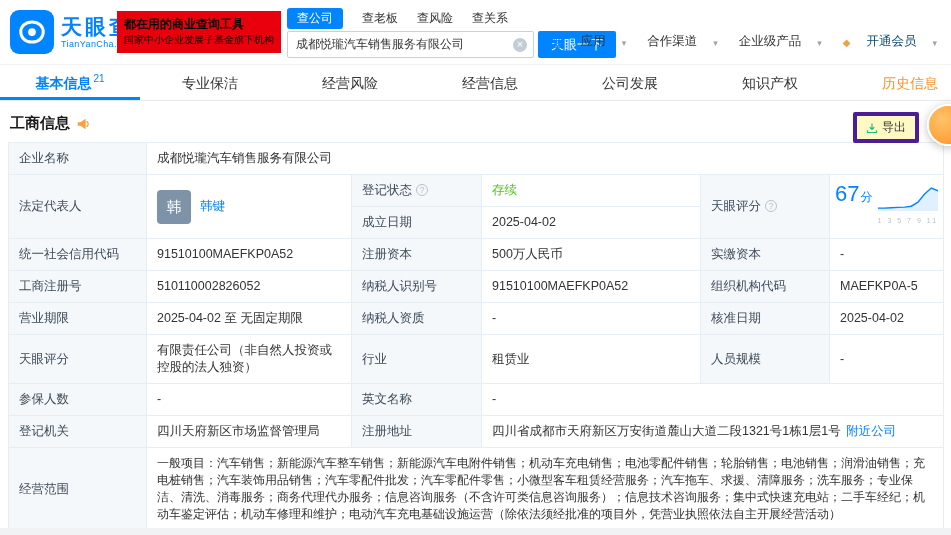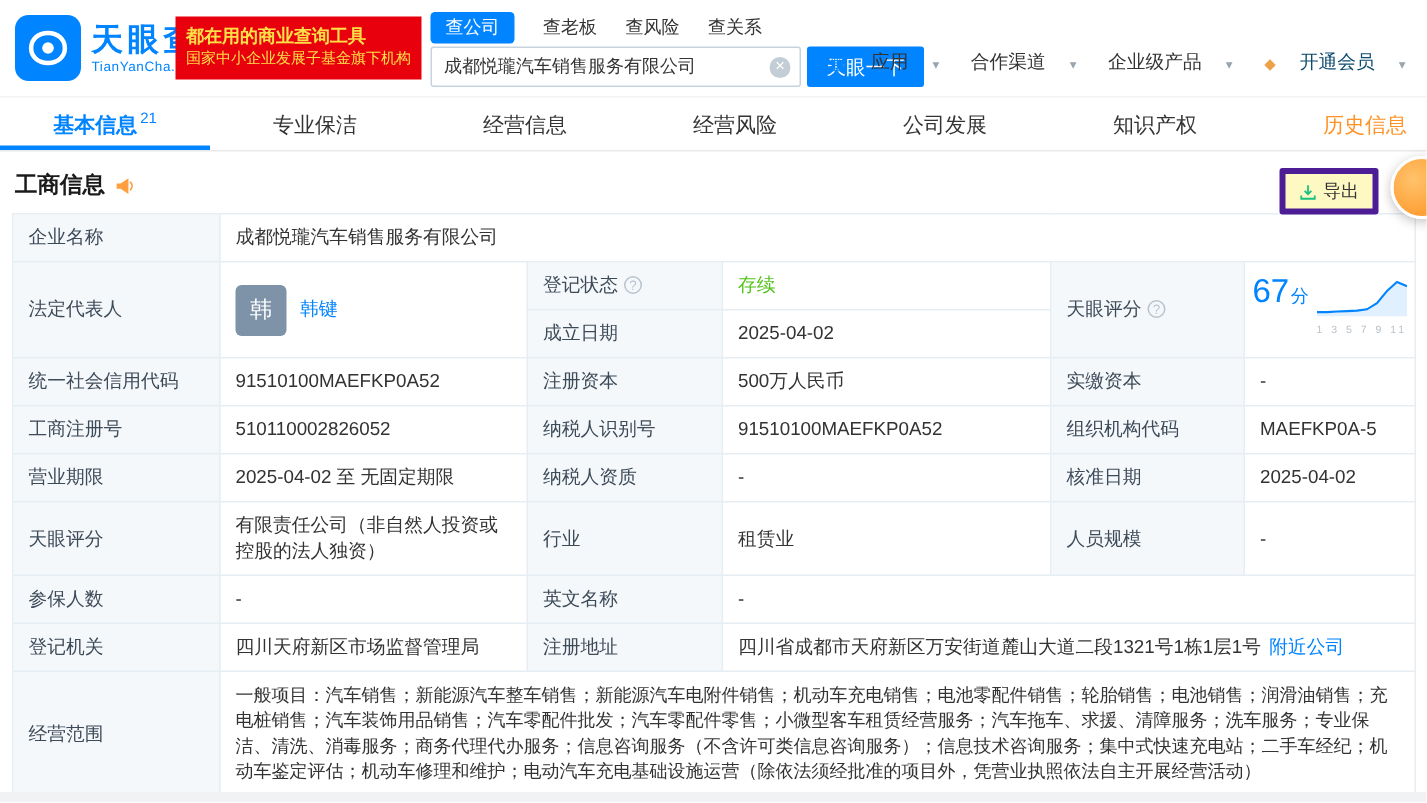--- a/index.html
+++ b/index.html
@@ -5,21 +5,21 @@
   *{margin:0;padding:0;box-sizing:border-box;}
   html,body{width:951px;height:535px;}
   body{font-family:"Liberation Sans","DejaVu Sans",sans-serif;background:#fff;position:relative;overflow:hidden;color:#333;}
 
   
   .header{position:relative;height:64px;background:#fff;}
   .logo{position:absolute;left:10px;top:10px;display:flex;align-items:center;gap:7px;cursor:pointer;}
   .logo-mark{width:44px;height:44px;border-radius:9px;background:#0084ff;display:flex;align-items:center;justify-content:center;}
   .logo-cn{color:#0084ff;font-size:21px;font-weight:bold;letter-spacing:3px;line-height:24px;}
   .logo-en{color:#0084ff;font-size:9px;letter-spacing:.4px;}
-  .banner{position:absolute;left:117px;top:11px;background:#e8000d;color:#fde047;padding:5px 7px;line-height:16px;}
+  .banner{position:absolute;left:117px;top:11px;background:#e8000d;color:#000000;padding:5px 7px;line-height:16px;}
   .banner .b1{font-size:12px;font-weight:bold;}
   .banner .b2{font-size:10px;}
   .quick-tabs{position:absolute;left:287px;top:8px;display:flex;align-items:center;gap:19px;font-size:12px;color:#333;}
   .qt{cursor:pointer;}
   .qt.active{background:#0084ff;color:#fff;border-radius:3px;padding:2px 10px;}
   .search-row{position:absolute;left:287px;top:31px;display:flex;align-items:center;}
   .search-wrap{position:relative;width:247px;height:27px;border:1px solid #c6d3df;border-radius:2px;background:#fff;}
   .search-wrap input{width:100%;height:100%;border:none;outline:none;padding:0 26px 0 8px;font-size:12px;color:#333;font-family:inherit;background:transparent;}
   .clear-ic{position:absolute;right:6px;top:50%;transform:translateY(-50%);width:14px;height:14px;border-radius:50%;background:#c3cdd6;color:#fff;text-align:center;cursor:pointer;}
   .clear-ic::before{content:"×";font-size:11px;line-height:13px;display:block;}
@@ -130,22 +130,22 @@
         <span class="caret"></span>
       </span>
     </div>
   </header>
 
   <nav class="tabbar">
     <div class="tab active">
       <span>基本信息</span><span class="tab-count">21</span>
     </div>
     <div class="tab"><span>专业保洁</span></div>
+    <div class="tab"><span>经营风险</span></div>
     <div class="tab"><span>经营信息</span></div>
-    <div class="tab"><span>经营风险</span></div>
     <div class="tab"><span>公司发展</span></div>
     <div class="tab"><span>知识产权</span></div>
     <div class="tab orange"><span>历史信息</span></div>
   </nav>
 
   <section class="content">
     <div class="section-head">
       <span class="section-title">工商信息</span>
       <span class="ann-icon">
         <svg width="14" height="14" viewBox="0 0 16 16" aria-hidden="true">

